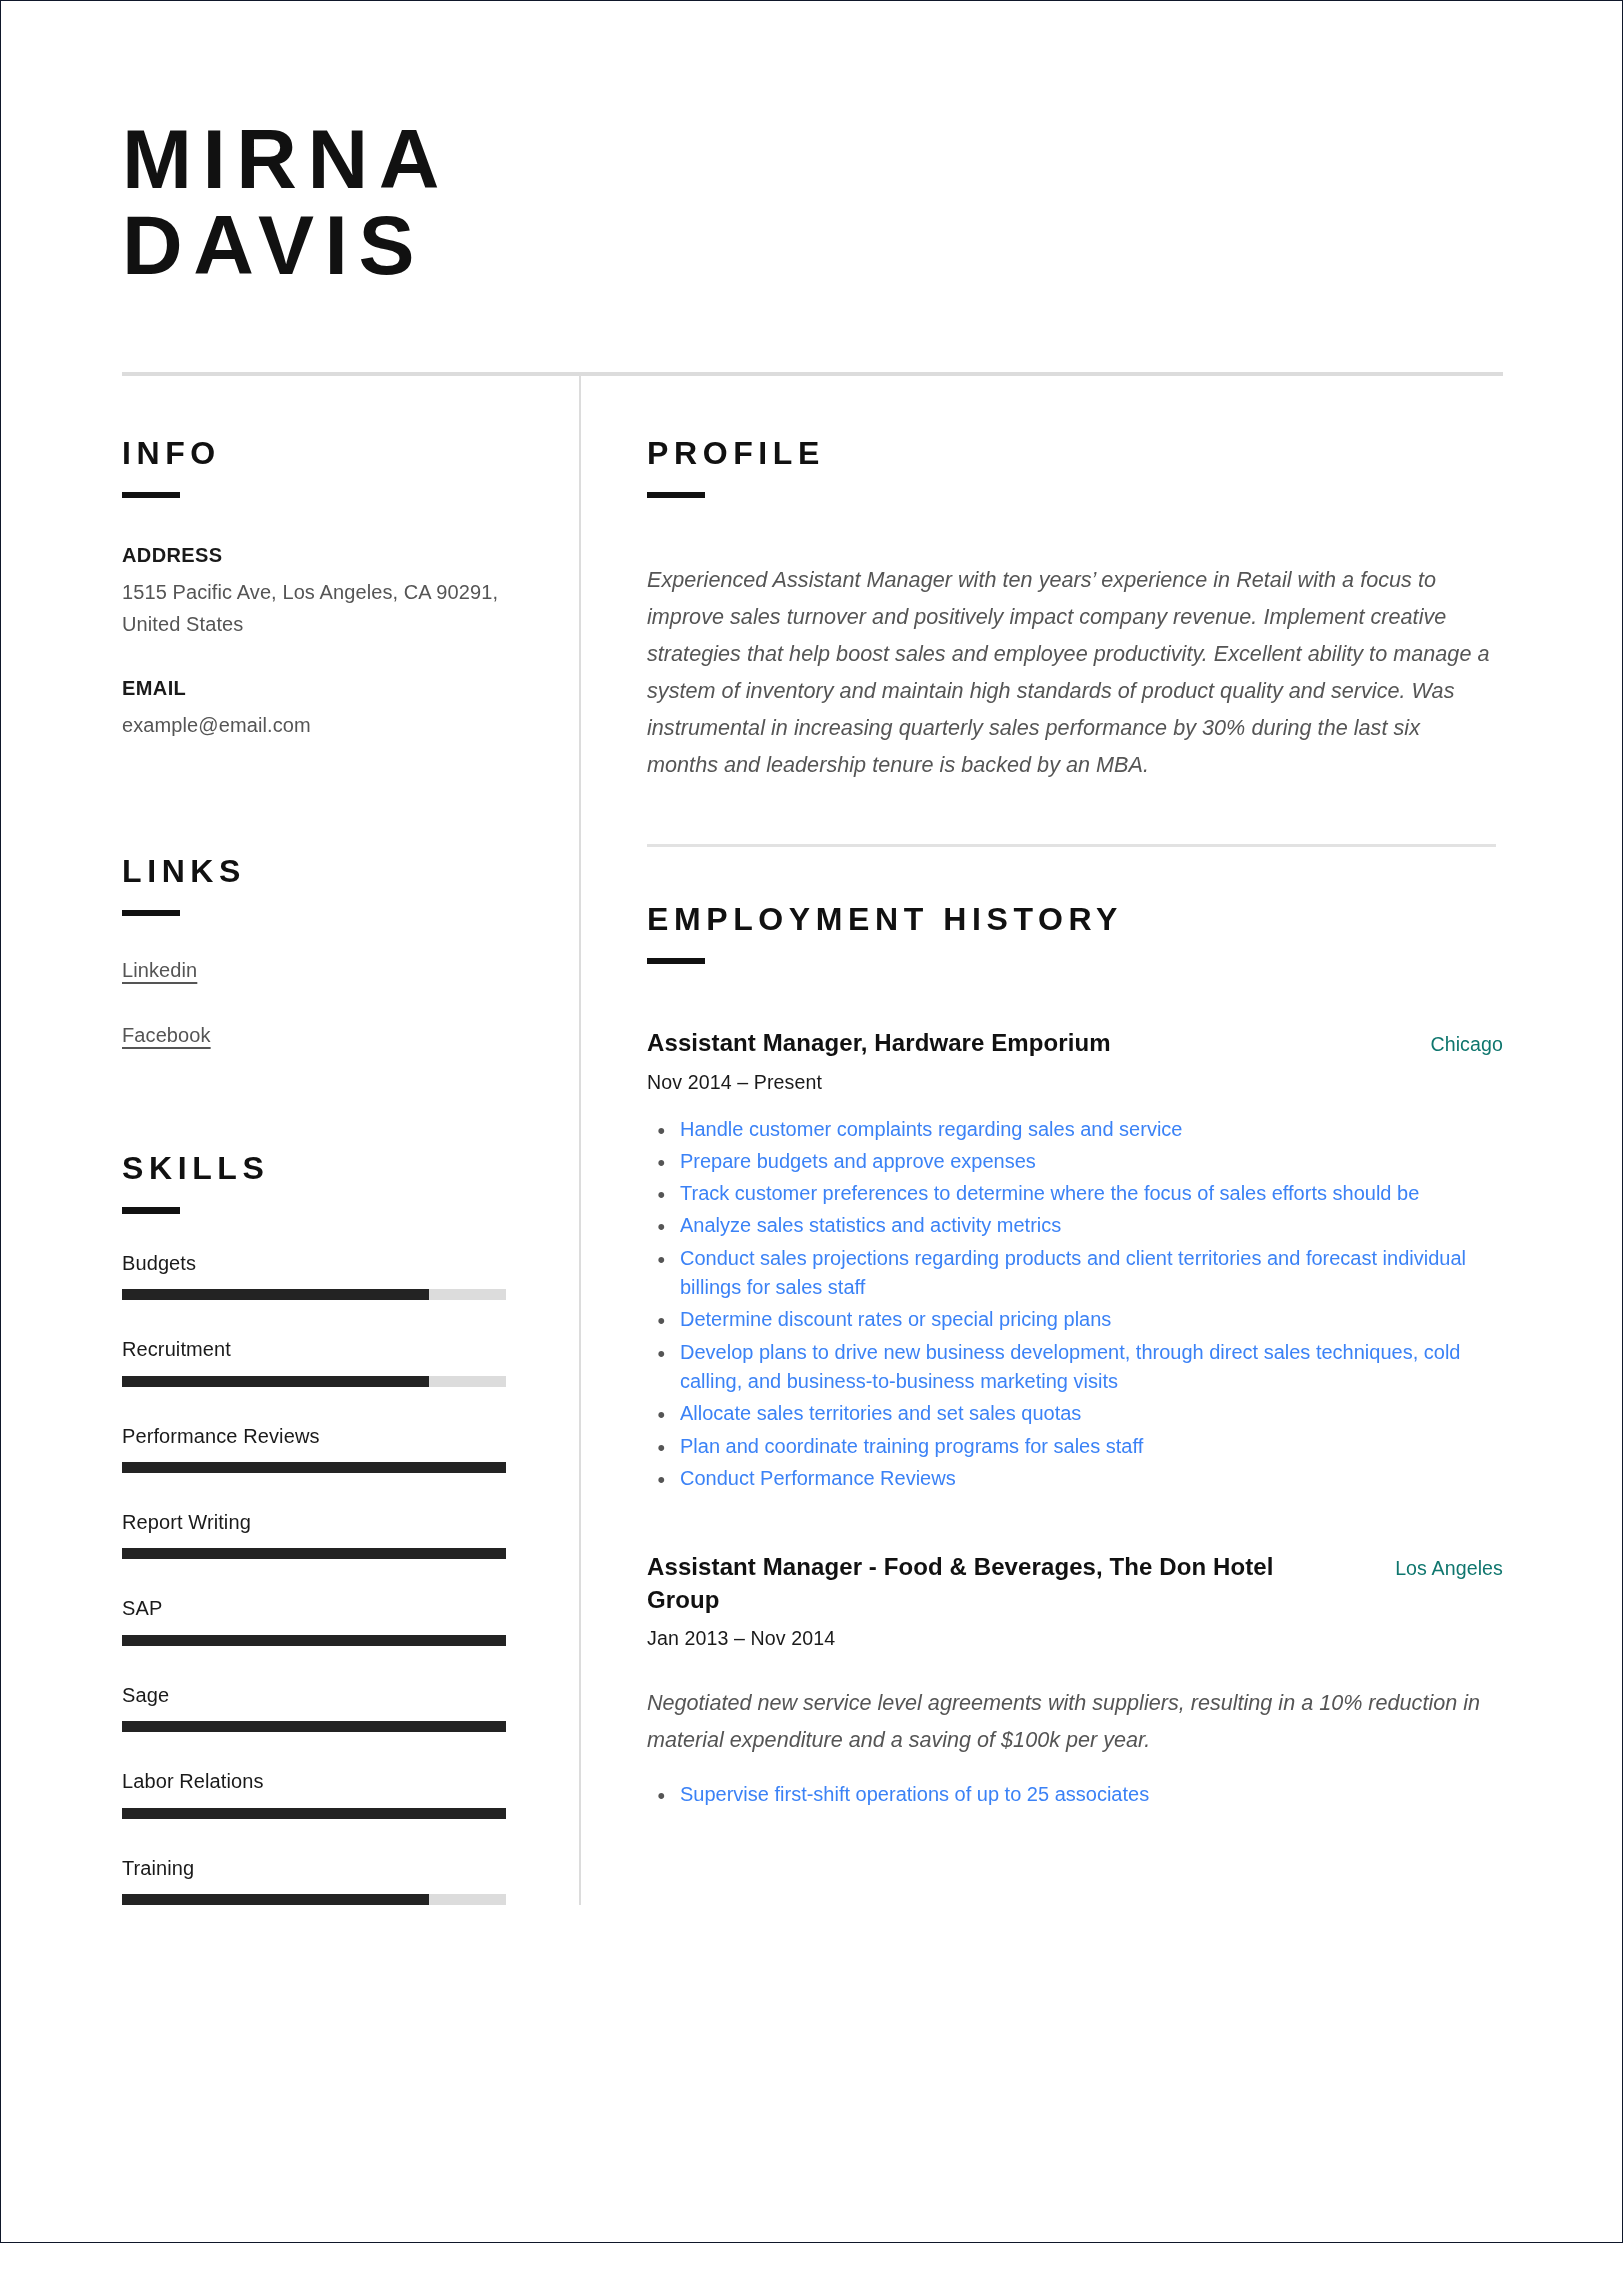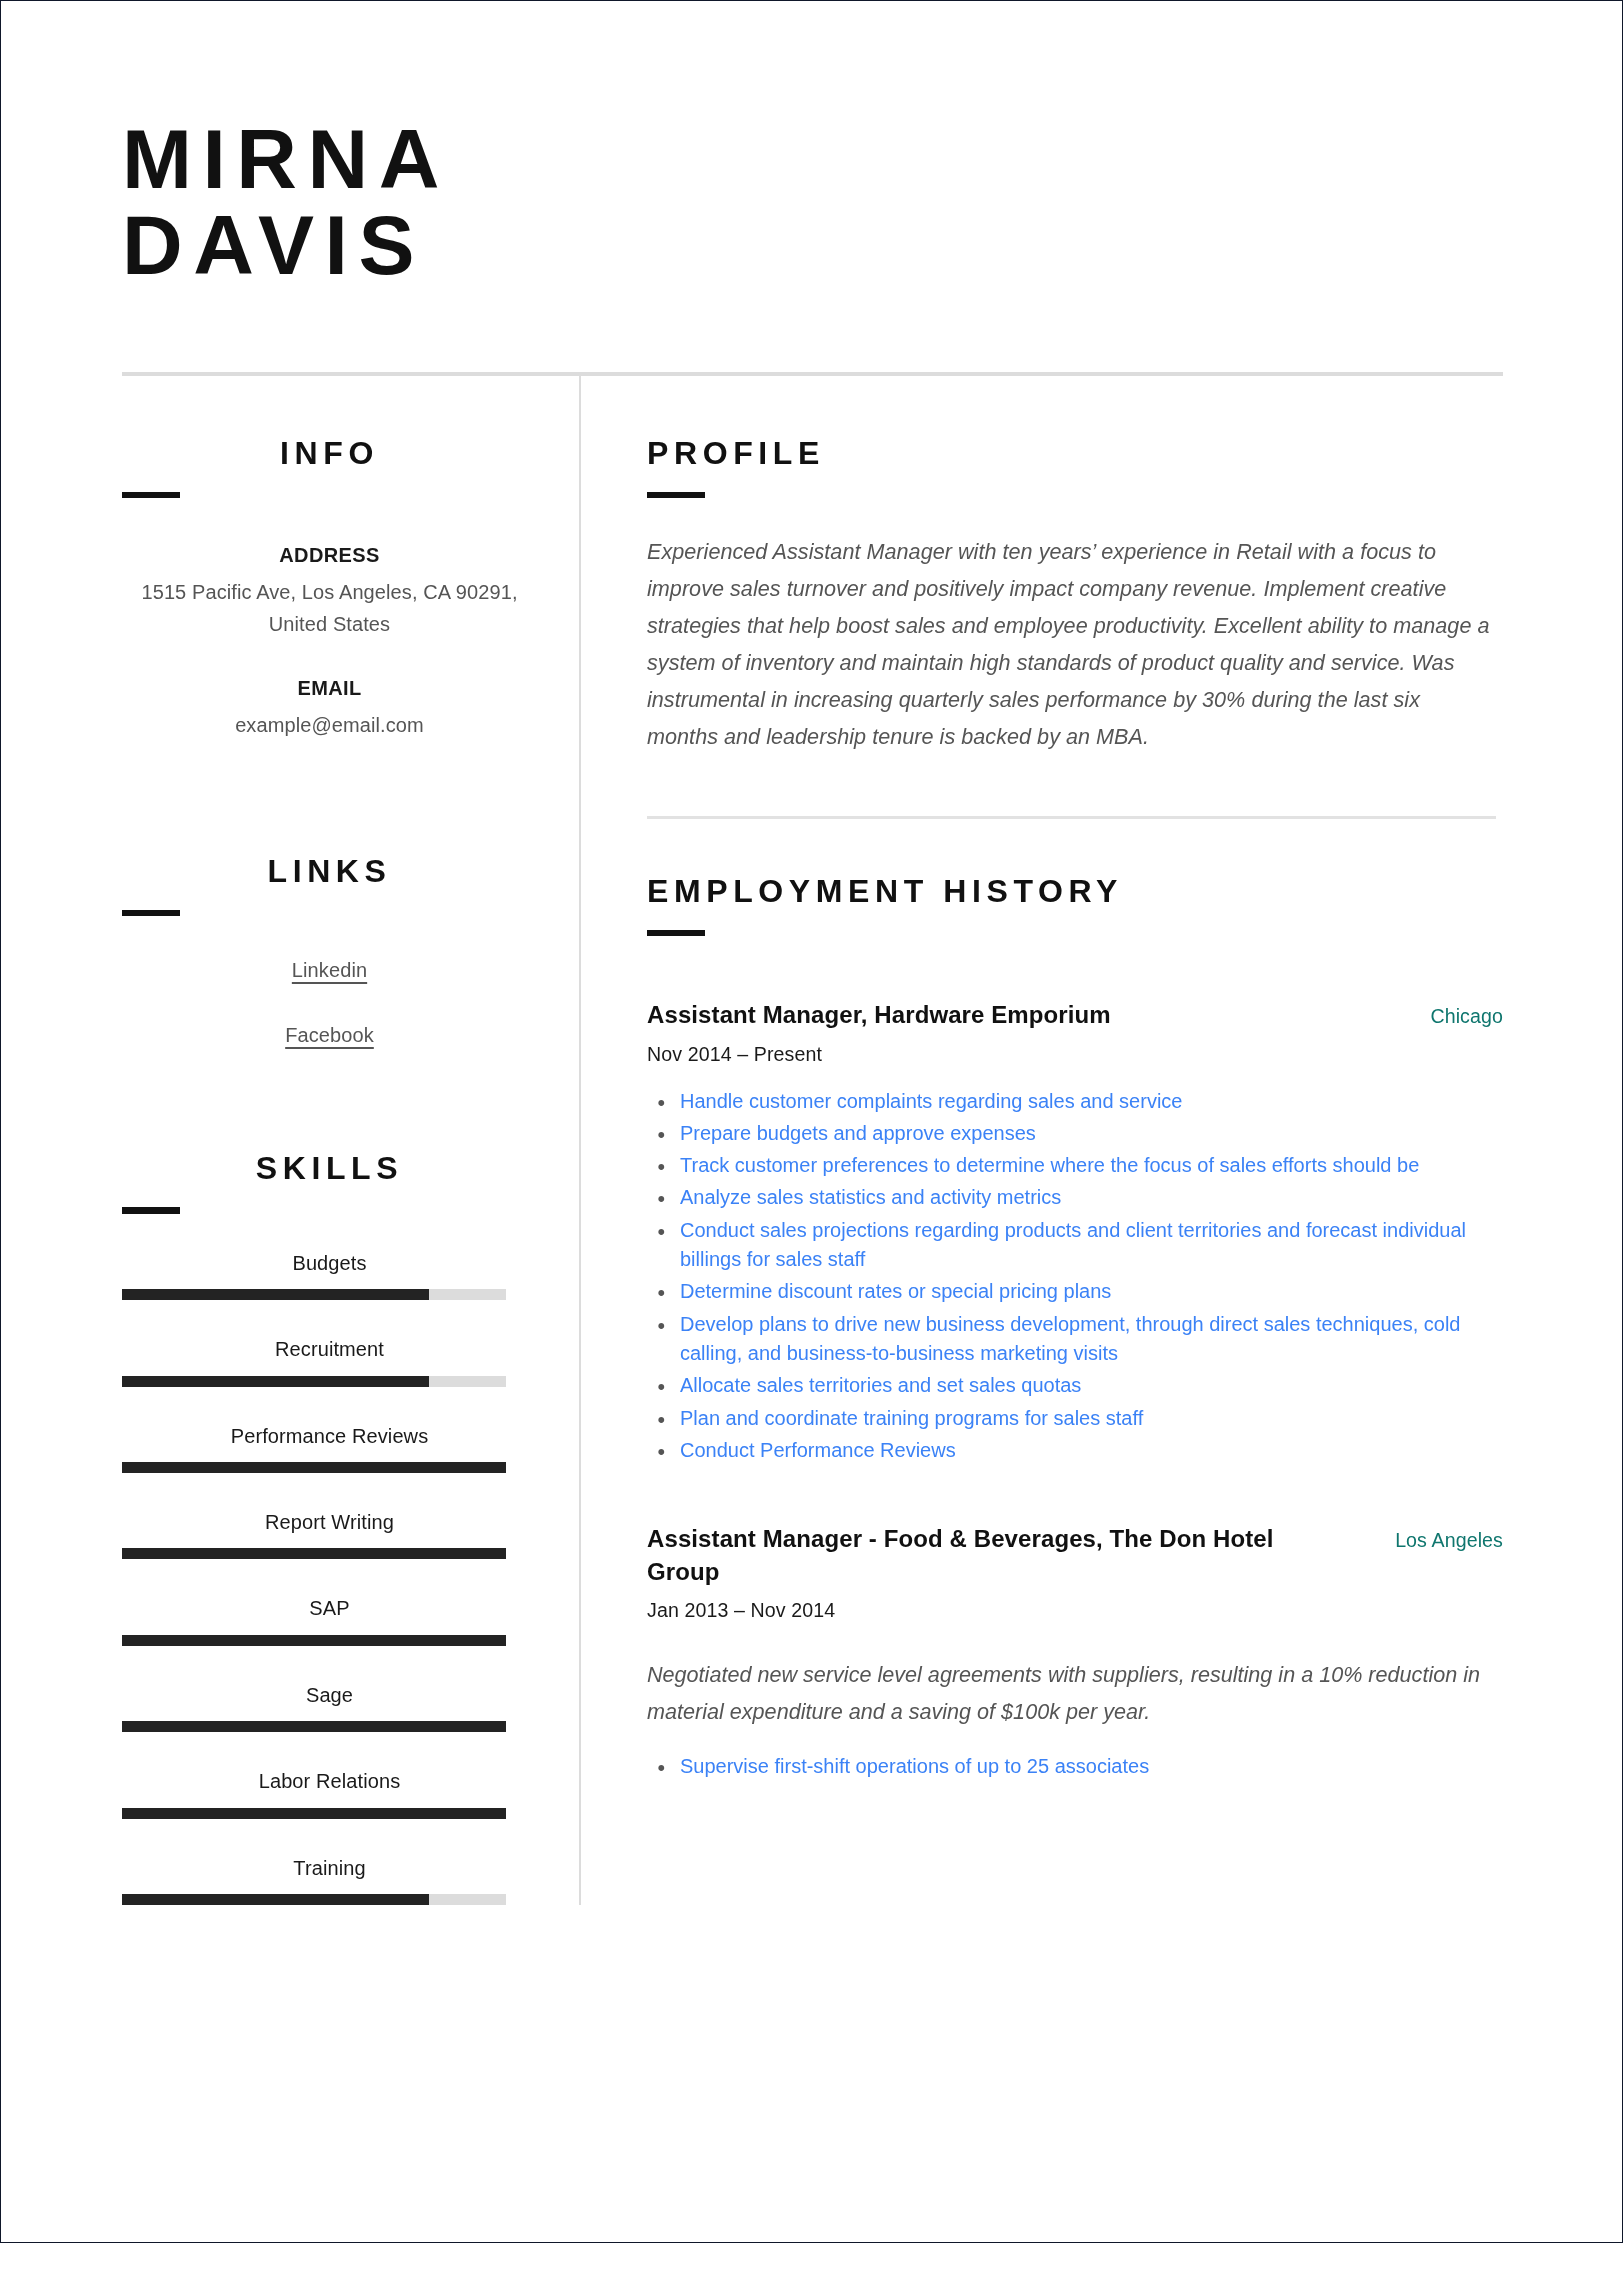--- a/index.html
+++ b/index.html
@@ -46,21 +46,20 @@
   
   .columns {
     display: flex;
     align-items: stretch;
   }
   .col-left {
     width: 457px;
     flex: 0 0 457px;
     padding-top: 61px;
     padding-right: 42px;
-    text-align: center;
   }
   .divider {
     width: 2px;
     background: #dcdcdc;
     flex: 0 0 2px;
     margin-left: 0;
     margin-right: 0;
     align-self: stretch;
   }
   .col-right {
@@ -137,21 +136,21 @@
     height: 100%;
     background: #232323;
   }
 
   
   .profile-text {
     font-style: italic;
     font-size: 21.6px;
     line-height: 1.71;
     color: #555555;
-    margin-top: 36px;
+    margin-top: 64px;
     max-width: 849px;
     letter-spacing: 0.03px;
   }
   .mid-rule {
     height: 3.3px;
     background: #e2e2e2;
     margin-top: 60px;
     width: 849px;
   }
 

